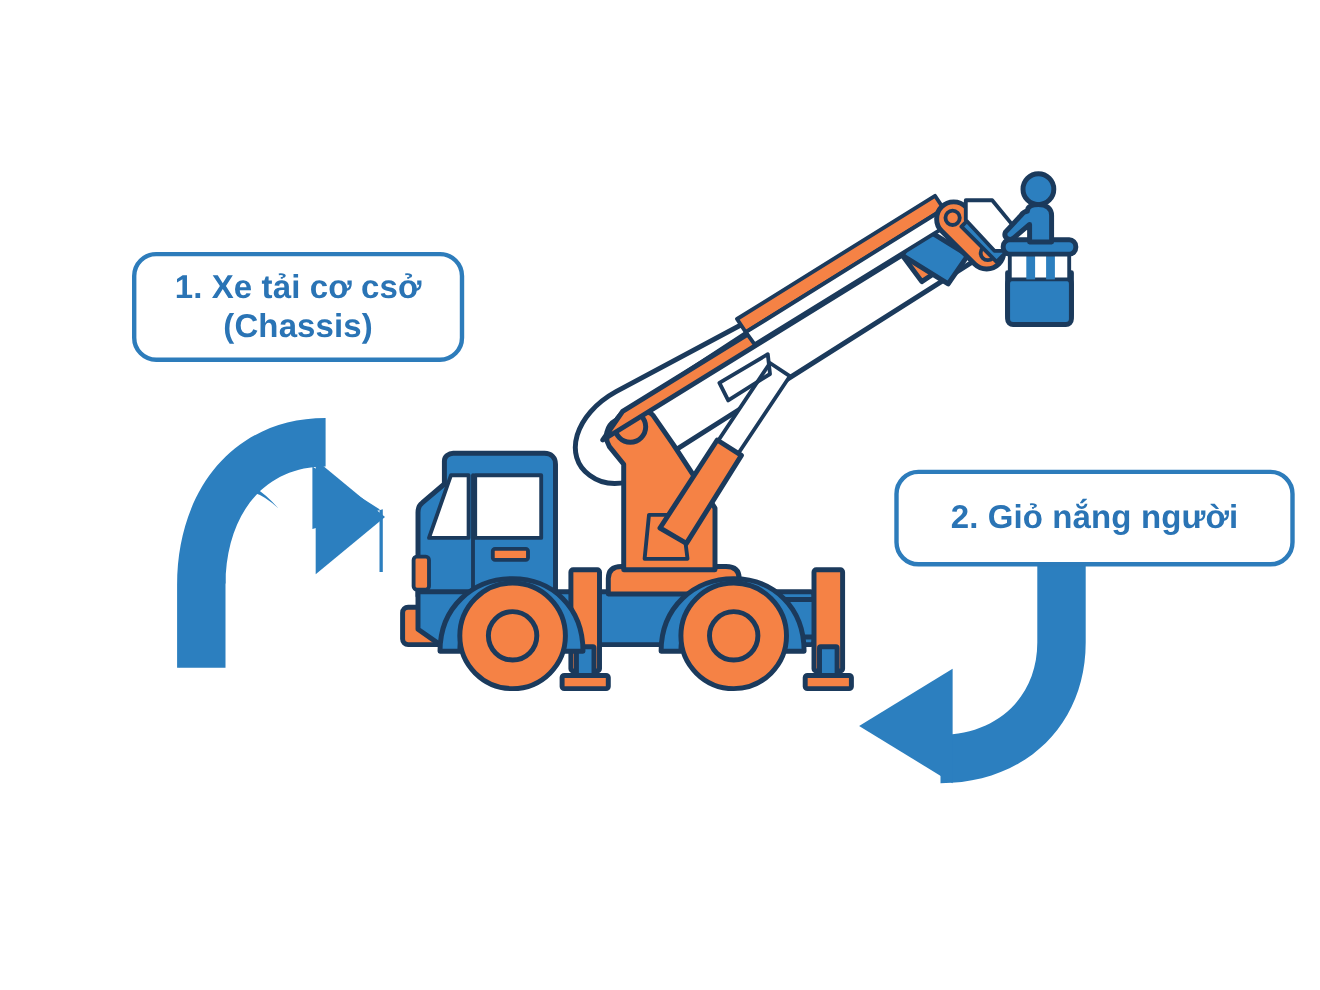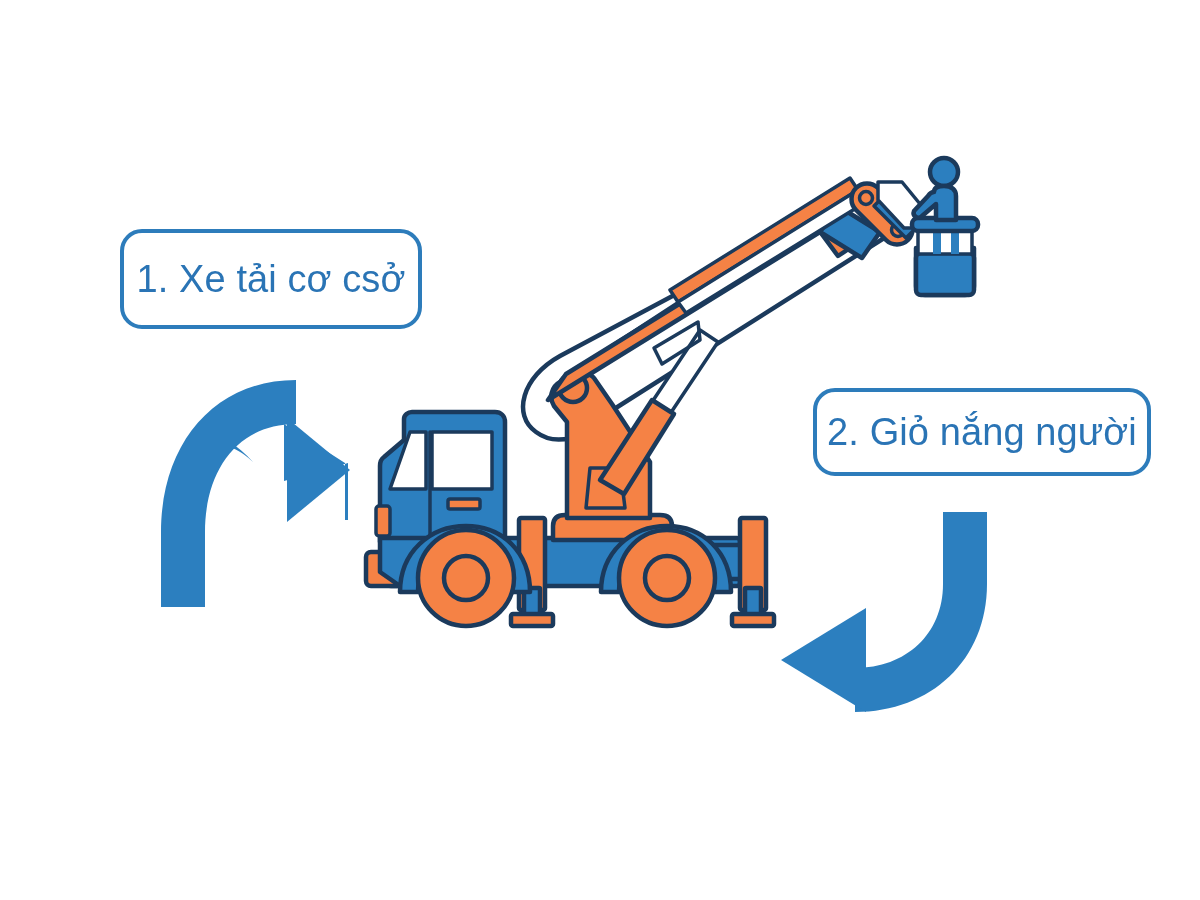--- a/index.html
+++ b/index.html
@@ -30,36 +30,36 @@
     border-radius: 22px;
     display: flex;
     flex-direction: column;
     align-items: center;
     justify-content: center;
     padding: 6px 18px;
   }
   .callout-line {
     color: #2a74b5;
     font-family: "Liberation Sans", sans-serif;
-    font-weight: normal;
-    font-size: 38px;
+    font-weight: bold;
+    font-size: 30px;
     line-height: 1.17;
     white-space: nowrap;
     letter-spacing: 0.1px;
   }
   #callout-chassis {
     left: 120px;
     top: 229px;
     width: 302px;
     height: 100px;
   }
   #callout-basket {
     left: 813px;
-    top: 388px;
-    width: 338px;
+    top: 427px;
+    width: 364px;
     height: 88px;
   }
 </style>
 </head>
 <body>
 
 <svg id="diagram-canvas" viewBox="0 0 1200 900" xmlns="http://www.w3.org/2000/svg">
 
   <defs>
     <style>
@@ -292,17 +292,18 @@
                C 641,544 619,562 619,592 Z"></path>
       <circle class="or ol" cx="667" cy="578" r="48"></circle>
       <circle class="nf ol" cx="667" cy="578" r="22"></circle>
     </g>
 
   </g>
 </svg>
 
 <div class="callout" id="callout-chassis">
   <div class="callout-line">1. Xe tải cơ csở</div>
+  <div class="callout-line">(Chassis)</div>
 </div>
 
 <div class="callout" id="callout-basket">
   <div class="callout-line">2. Giỏ nắng người</div>
 </div>
 
 </body></html>

